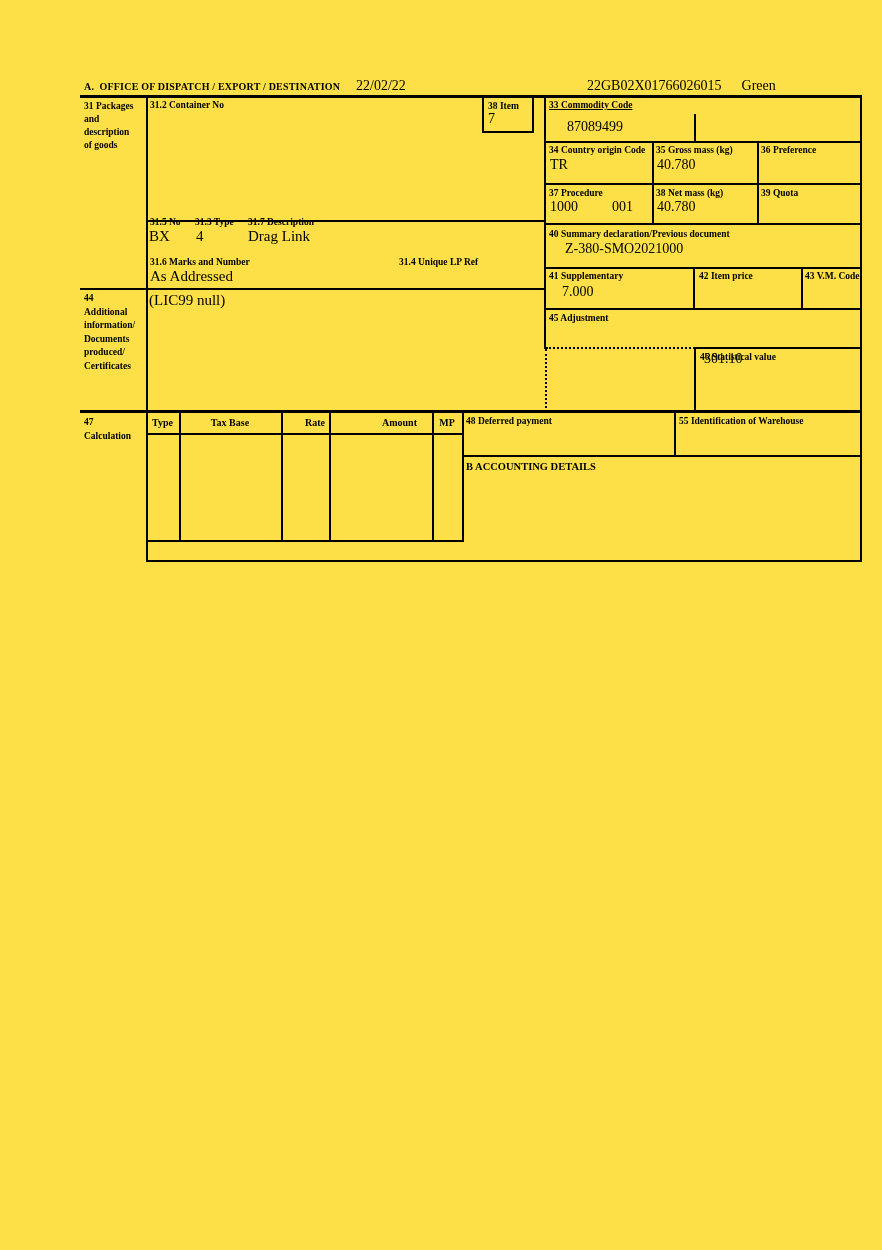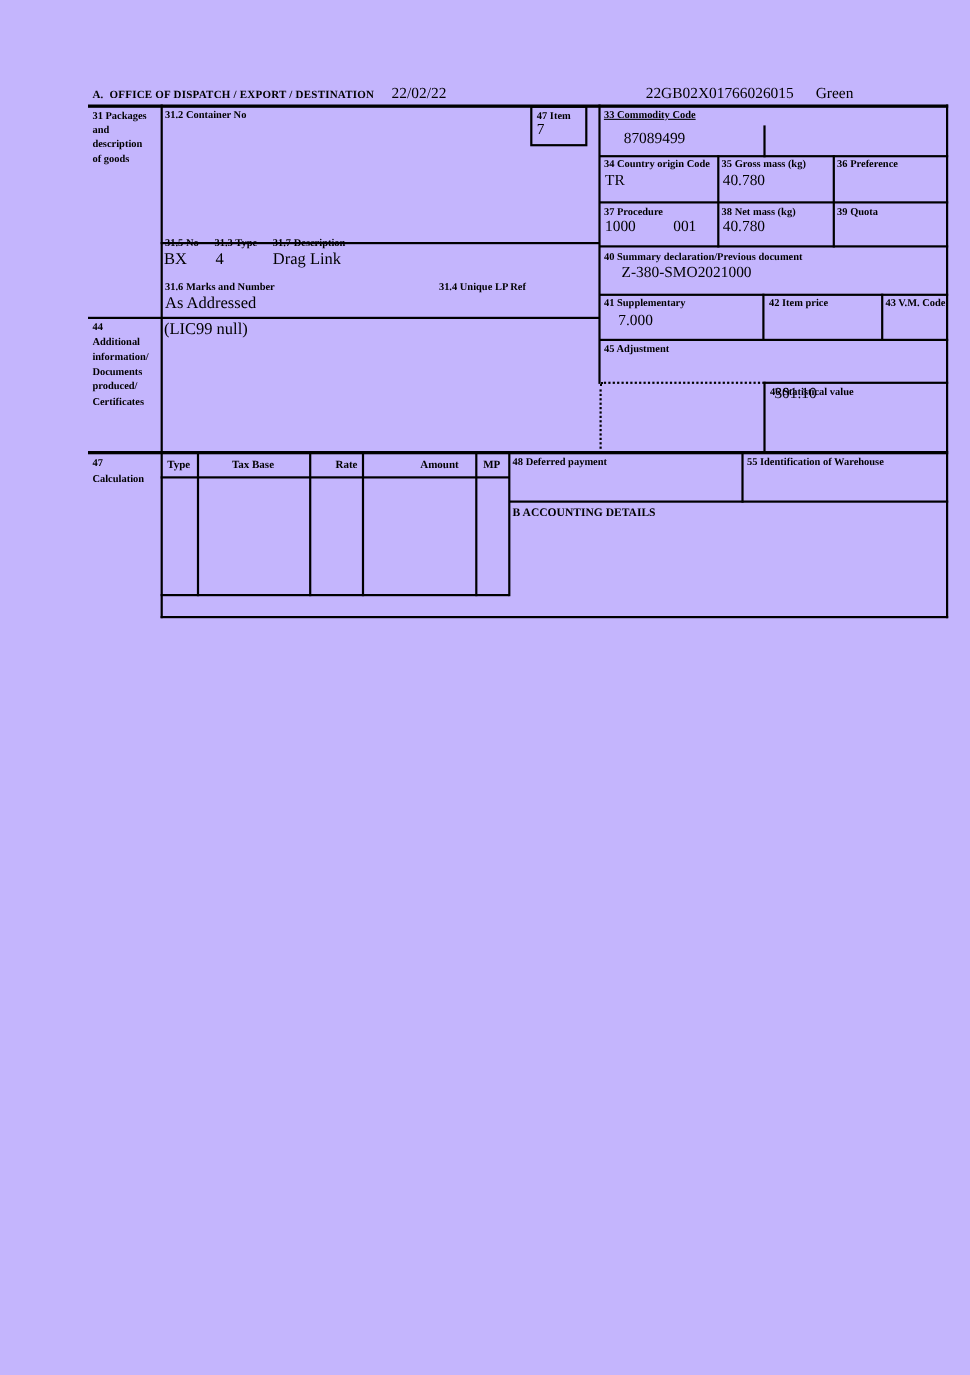--- a/index.html
+++ b/index.html
@@ -1,16 +1,16 @@
 <!DOCTYPE html>
 <html><head>
 <meta charset="utf-8">
 <style>
   html,body{margin:0;padding:0;background:#fff;}
-  #page{position:relative;width:882px;height:1250px;background:#c4b5fd;
+  #page{position:relative;width:882px;height:1250px;background:#fde047;
         font-family:"Liberation Serif", serif;color:#000;overflow:hidden;}
   .lbl{position:absolute;font-weight:bold;font-size:9.5px;line-height:11px;white-space:pre;}
   .lbl-multi{position:absolute;font-weight:bold;font-size:9.5px;line-height:13.5px;white-space:pre-line;}
   .val{position:absolute;font-size:14px;line-height:16px;white-space:pre;}
   .val-lg{position:absolute;font-size:15px;line-height:17px;white-space:pre;}
   .hl{position:absolute;background:#000;height:2px;}
   .vl{position:absolute;background:#000;width:2px;}
   .thick{height:3px;}
   .dot-h{position:absolute;border-top:2px dotted #000;height:0;}
   .dot-v{position:absolute;border-left:2px dotted #000;width:0;}
@@ -65,21 +65,21 @@
 
   <div class="lbl-multi" style="left:84px;top:100px;line-height:13px;">31 Packages
 and
 description
 of goods</div>
 
   <div class="lbl" style="left:150px;top:100px;">31.2 Container No</div>
   <div class="val" style="left:150px;top:112px;"></div>
 
   <div style="position:absolute;left:482px;top:96px;width:52px;height:37px;border:2px solid #000;box-sizing:border-box;">
-    <div class="lbl" style="left:4px;top:3px;">47 Item</div>
+    <div class="lbl" style="left:4px;top:3px;">38 Item</div>
     <div class="val" style="left:4px;top:13px;">7</div>
   </div>
 
   <div class="lbl" style="left:150px;top:217px;">31.5 No</div>
   <div class="lbl" style="left:195px;top:217px;">31.3 Type</div>
   <div class="lbl" style="left:248px;top:217px;">31.7 Description</div>
   <div class="val-lg" style="left:149px;top:228px;">BX</div>
   <div class="val-lg" style="left:196px;top:228px;">4</div>
   <div class="val-lg" style="left:248px;top:228px;">Drag Link</div>
 

